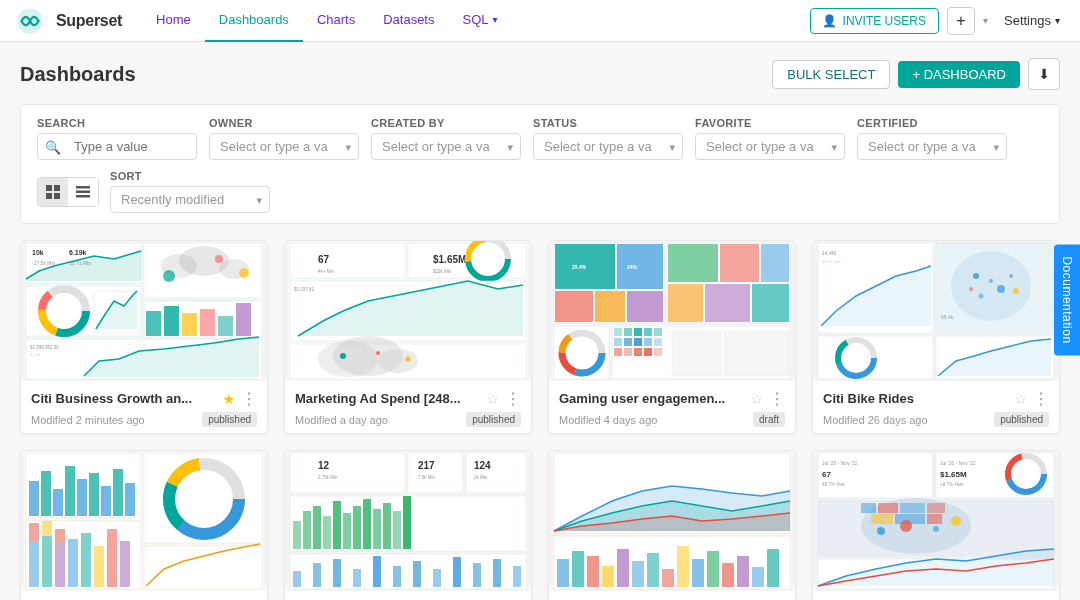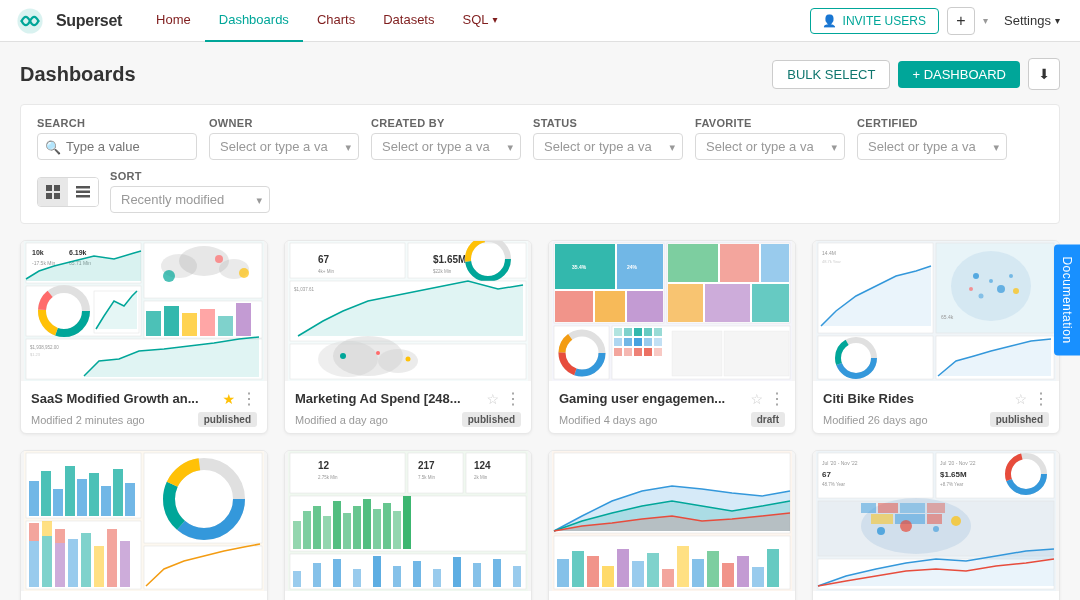--- a/index.html
+++ b/index.html
@@ -13,21 +13,21 @@
     .topnav-logo {
       width: 36px; height: 36px; margin-right: 8px; display: flex; align-items: center; justify-content: center;
     }
     .topnav-logo svg { width: 28px; height: 28px; }
     .topnav-brand {
       font-size: 16px; font-weight: 600; color: #333; margin-right: 20px; letter-spacing: -0.3px;
     }
     .topnav-links { display: flex; align-items: center; gap: 0; flex: 1; }
     .topnav-link {
       padding: 0 14px; height: 42px; display: flex; align-items: center; font-size: 13px;
-      color: #7f1d1d; cursor: pointer; text-decoration: none; border-bottom: 2px solid transparent;
+      color: #6d28d9; cursor: pointer; text-decoration: none; border-bottom: 2px solid transparent;
     }
     .topnav-link.active { border-bottom: 2px solid #00a699; color: #00a699; }
     .topnav-link .dropdown-arrow { margin-left: 4px; font-size: 10px; }
     .topnav-right { display: flex; align-items: center; gap: 8px; }
     .btn-invite {
       background: #fff; border: 1px solid #00a699; color: #00a699; padding: 5px 12px;
       border-radius: 4px; font-size: 12px; cursor: pointer; display: flex; align-items: center; gap: 5px;
     }
     .btn-plus {
       background: #fff; border: 1px solid #ccc; color: #333; width: 28px; height: 28px;
@@ -108,21 +108,21 @@
     .card-body { padding: 8px 10px 6px; }
     .card-title-row { display: flex; align-items: center; justify-content: space-between; margin-bottom: 4px; }
     .card-title { font-size: 13px; font-weight: 600; color: #333; flex: 1; white-space: nowrap; overflow: hidden; text-overflow: ellipsis; }
     .card-actions { display: flex; align-items: center; gap: 6px; }
     .card-star { color: #ffc107; font-size: 14px; cursor: pointer; }
     .card-star.empty { color: #ccc; }
     .card-more { color: #999; font-size: 16px; cursor: pointer; }
     .card-meta { display: flex; align-items: center; justify-content: space-between; }
     .card-modified { font-size: 11px; color: #999; }
     .card-status {
-      font-size: 10px; padding: 2px 6px; border-radius: 3px; font-weight: 700;
+      font-size: 10px; padding: 2px 6px; border-radius: 3px; font-weight: 400;
     }
     .status-published { background: #e8e8e8; color: #555; }
     .status-draft { background: #e8e8e8; color: #555; }
 
     
     .doc-tab {
       position: fixed; right: 0; top: 50%; transform: translateY(-50%);
       background: #1890ff; color: #fff; writing-mode: vertical-rl; text-orientation: mixed;
       padding: 12px 6px; font-size: 12px; border-radius: 4px 0 0 4px; cursor: pointer;
       letter-spacing: 0.5px; z-index: 100;
@@ -175,21 +175,21 @@
     </div>
   </div>
 
   <div class="filters-bar">
     <div class="filters-row">
 
       <div class="filter-group">
         <label class="filter-label">SEARCH</label>
         <div style="position:relative;display:inline-block">
           <span style="position:absolute;left:8px;top:50%;transform:translateY(-50%);color:#999;font-size:13px">🔍</span>
-          <input class="filter-input" style="padding-left: 28px; width: 160px;" type="text" placeholder="Type a value">
+          <input class="filter-input" style="padding-left: 36px; width: 160px;" type="text" placeholder="Type a value">
         </div>
       </div>
 
       <div class="filter-group">
         <label class="filter-label">OWNER</label>
         <div class="filter-select-wrap">
           <select class="filter-select">
             <option value="Select or type a value">Select or type a value</option>
           </select>
         </div>
@@ -298,21 +298,21 @@
     <rect x="212" y="62" width="15" height="33" fill="#9b59b6" opacity="0.6"></rect>
     <rect x="2" y="98" width="236" height="40" fill="#fff" stroke="#e0e0e0" stroke-width="0.5"></rect>
     <text x="6" y="108" font-size="4.5" fill="#999">$1,938,952.00</text>
     <text x="6" y="115" font-size="4" fill="#ccc">$1.23</text>
     <polyline points="60,135 75,120 95,118 115,110 140,108 165,105 190,102 215,98 235,96" fill="none" stroke="#00a699" stroke-width="1.5"></polyline>
     <polygon points="60,136 75,120 95,118 115,110 140,108 165,105 190,102 215,98 235,96 235,136" fill="rgba(0,166,153,0.12)"></polygon>
   </svg>
     </div>
     <div class="card-body">
       <div class="card-title-row">
-        <span class="card-title">SaaS Modified Growth an...</span>
+        <span class="card-title">Citi Business Growth an...</span>
         <div class="card-actions">
           <span class="card-star">★</span>
           <span class="card-more">⋮</span>
         </div>
       </div>
       <div class="card-meta">
         <span class="card-modified">Modified 2 minutes ago</span>
         <span class="card-status status-published">published</span>
       </div>
     </div>

